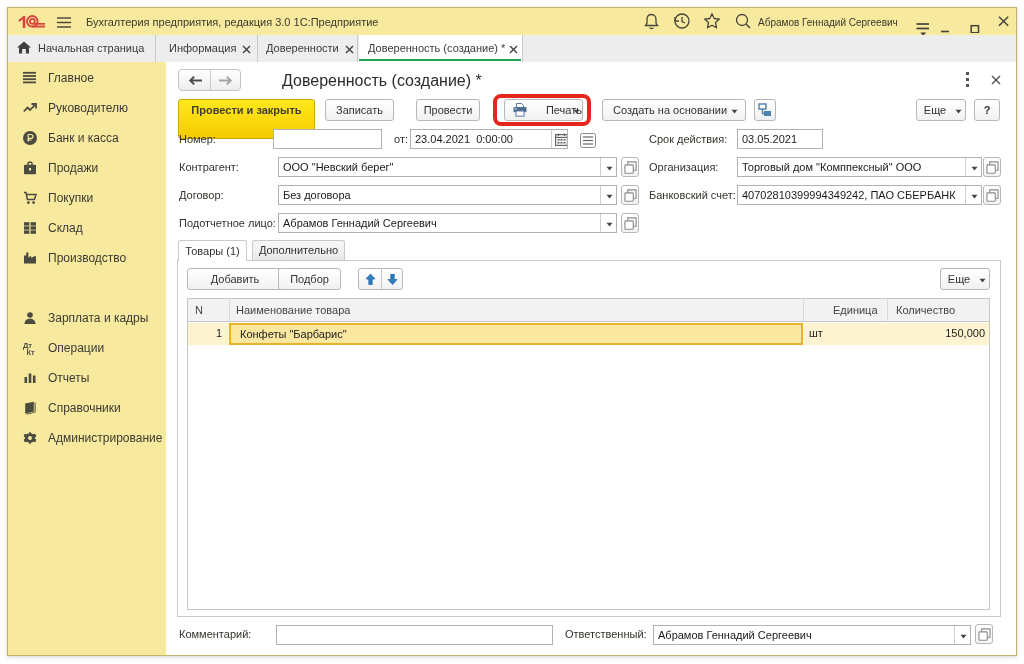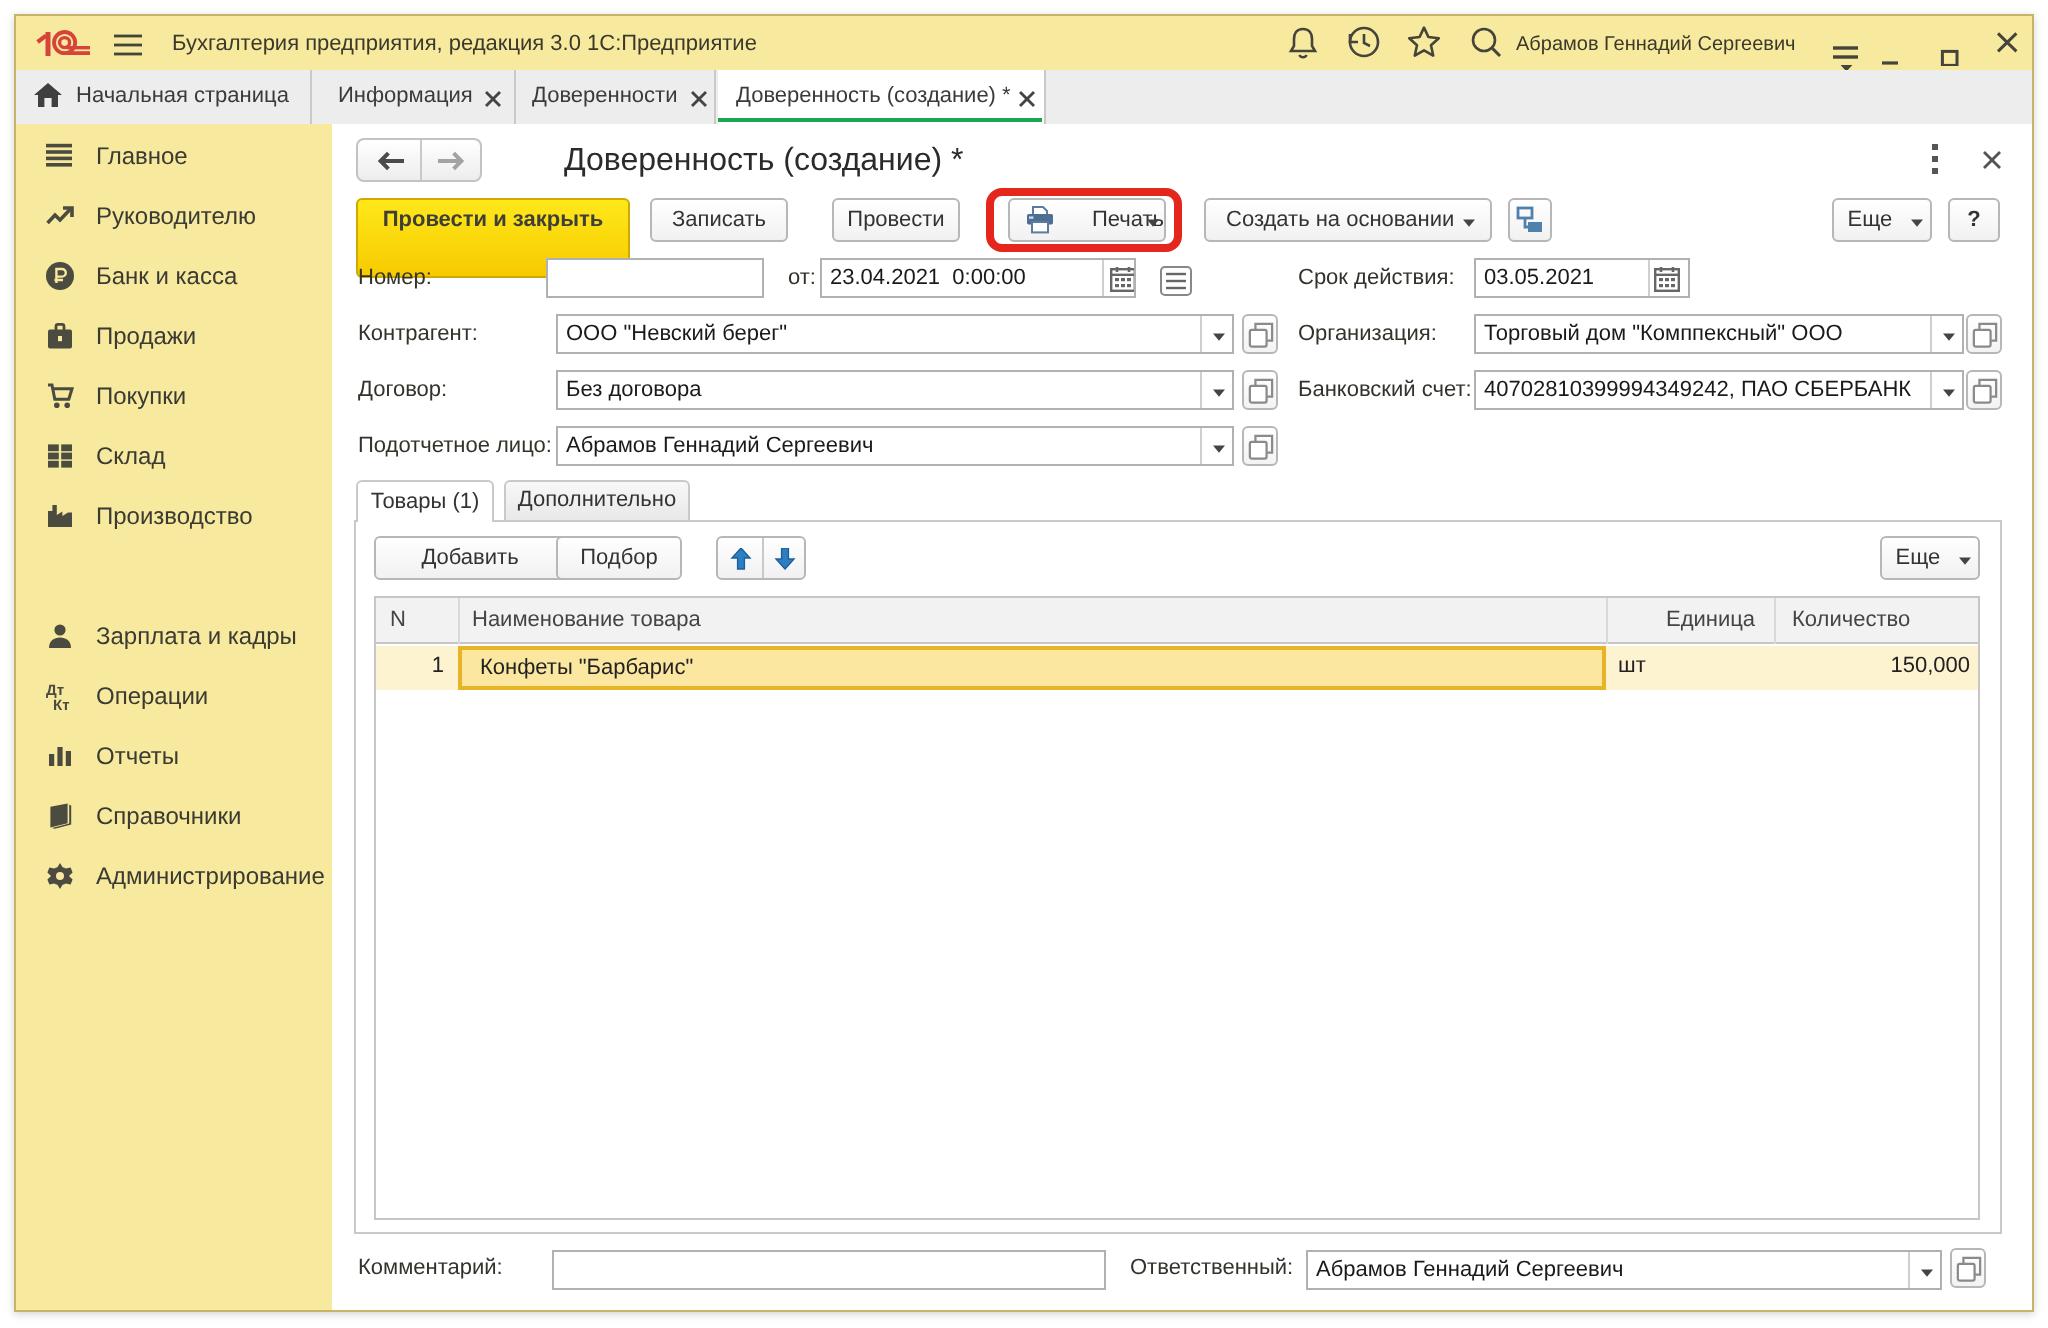--- a/index.html
+++ b/index.html
@@ -302,21 +302,21 @@
     </div>
     <svg class="abs" style="left:414px;top:71px" width="16" height="15" viewBox="0 0 16 15">
         <rect x="0.5" y="0.5" width="15" height="14" rx="2" fill="none" stroke="#888" stroke-width="1"></rect>
         <g stroke="#666" stroke-width="1.2">
           <path d="M3 4h10"></path>
           <path d="M3 7.5h10"></path>
           <path d="M3 11h10"></path>
         </g>
       </svg>
     <div class="lbl" style="left:483px;top:71px;">Срок действия:</div>
-    <div class="inp" style="left:571px;top:67px;width:108px;">03.05.2021<div class="abs" style="left:86px;top:0;width:1px;height:18px;background:#cfcfcf;"></div>
+    <div class="inp" style="left:571px;top:67px;width:86px;">03.05.2021<div class="abs" style="left:86px;top:0;width:1px;height:18px;background:#cfcfcf;"></div>
       <svg class="abs" style="left:89px;top:3px" width="13" height="13" viewBox="0 0 13 13">
           <rect x="0.6" y="1.6" width="11.8" height="10.8" fill="none" stroke="#666" stroke-width="1.2"></rect>
           <path d="M0.6 4.4 L12.4 4.4" stroke="#666" stroke-width="1.2"></path>
           <path d="M3.5 0.5 L3.5 3 M9.5 0.5 L9.5 3" stroke="#666" stroke-width="1.3"></path>
           <g fill="#666">
             <rect x="2.5" y="6" width="2" height="1.6"></rect>
             <rect x="5.5" y="6" width="2" height="1.6"></rect>
             <rect x="8.5" y="6" width="2" height="1.6"></rect>
             <rect x="2.5" y="9" width="2" height="1.6"></rect>
             <rect x="5.5" y="9" width="2" height="1.6"></rect>

